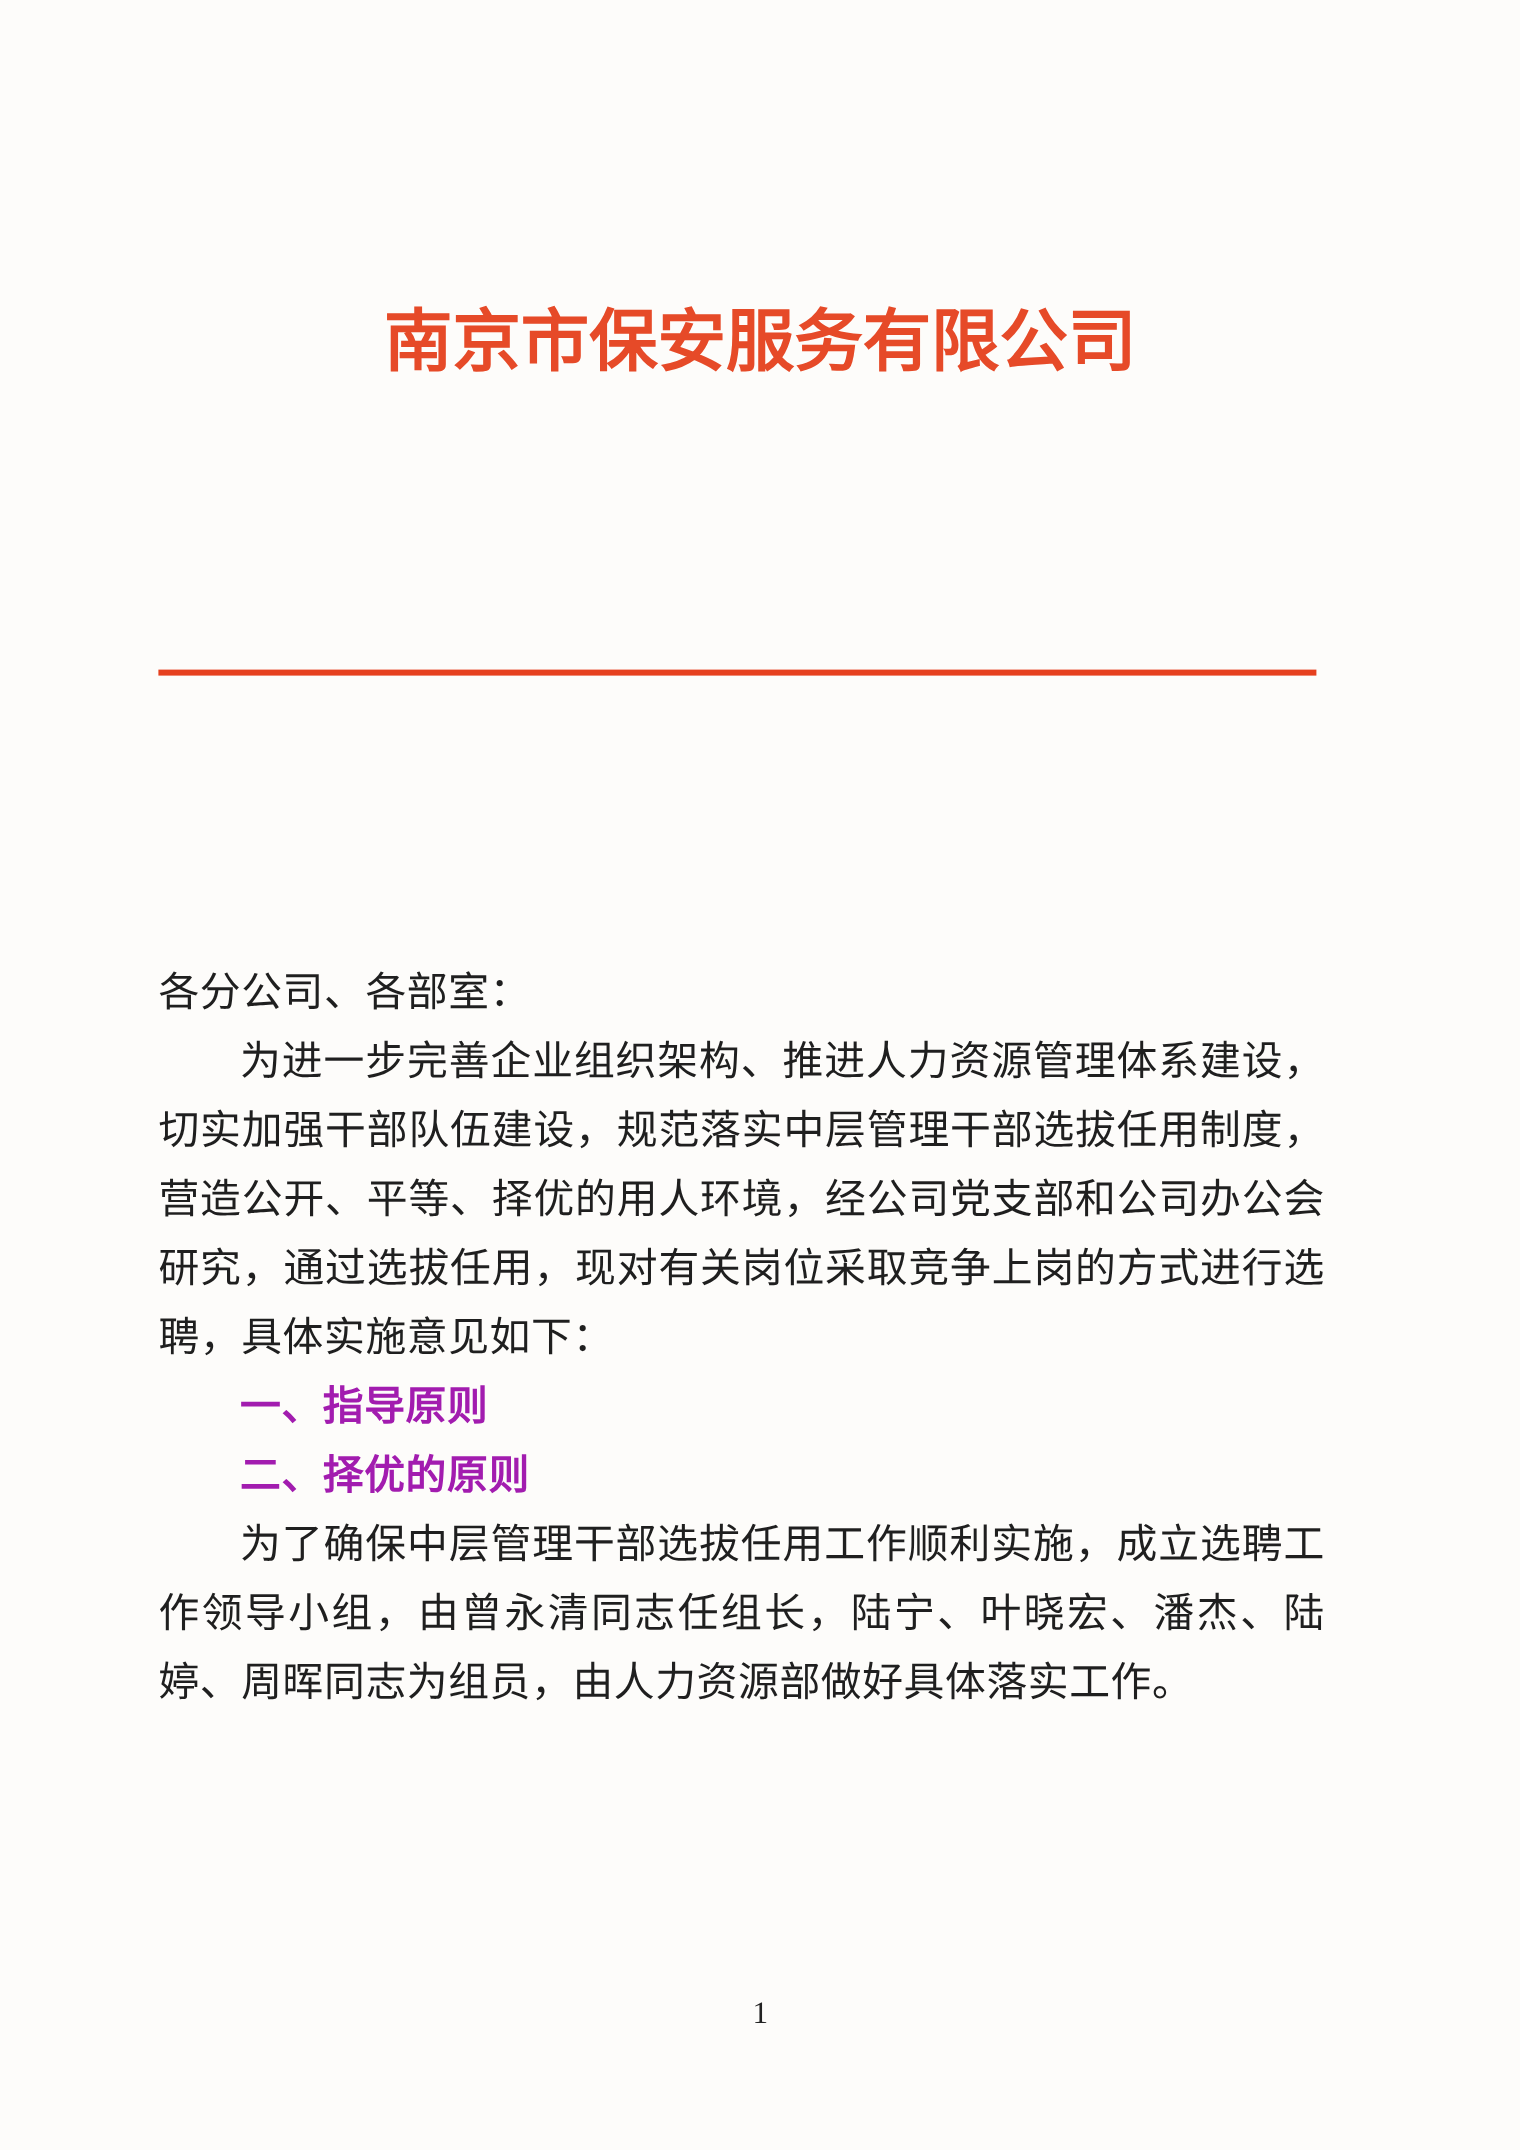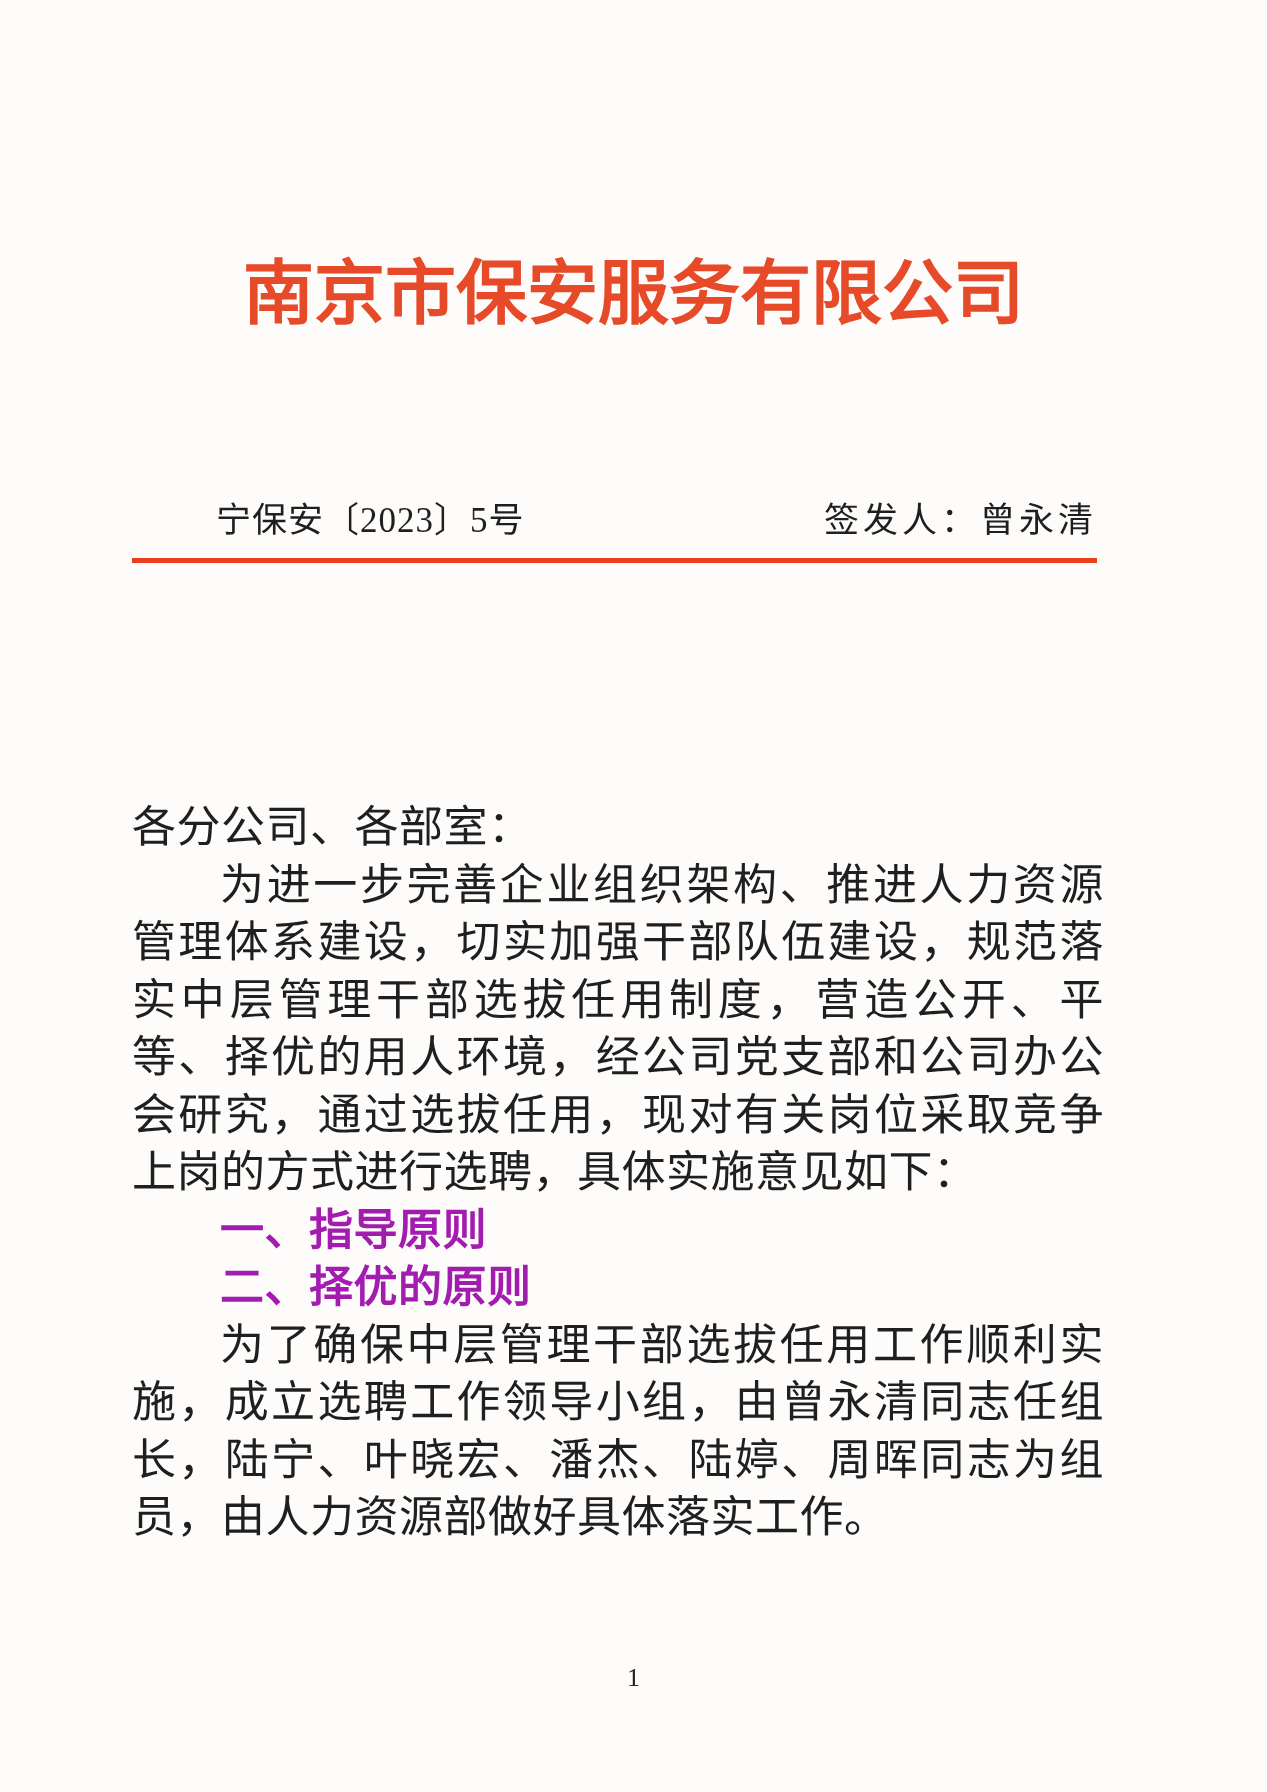--- a/index.html
+++ b/index.html
@@ -20,21 +20,21 @@
     margin:0 auto;
     background:#fdfcfa;
     overflow:hidden;
   }
   .letterhead{
     position:absolute;
     top:252px;
     left:0;
     width:100%;
     text-align:center;
-    font-size:71px;
+    font-size:57px;
     font-weight:bold;
     letter-spacing:0px;
     color:var(--accent-red);
     line-height:1.2;
     white-space:nowrap;
   }
   .docmeta{
     position:absolute;
     top:500px;
     left:132px;
@@ -70,21 +70,21 @@
     font-weight:bold;
     line-height:78px;
     color:#0d0d0d;
     letter-spacing:1px;
   }
   .bodytext{
     position:absolute;
     top:799px;
     left:132px;
     width:972px;
-    font-size:44px;
+    font-size:34px;
     line-height:57.5px;
     text-align:justify;
     letter-spacing:0.5px;
   }
   .bodytext p{margin:0;}
   .bodytext p.indent{text-indent:2em;}
   .bodytext p.heading{
     text-indent:2em;
     font-weight:bold;
     color:#a21caf;
@@ -99,24 +99,20 @@
     color:#222;
   }
 </style>
 </head>
 <body>
 
 <div class="page">
 
   <h1 class="letterhead">南京市保安服务有限公司</h1>
 
-  <div class="docmeta">
-    <span class="doc-number">宁保安〔2023〕5号</span>
-    <span class="signer">签发人：曾永清</span>
-  </div>
 
   <div class="redline"></div>
 
 
   <div class="bodytext">
     <p class="salutation">各分公司、各部室：</p>
     <div>
         <p class="indent">为进一步完善企业组织架构、推进人力资源管理体系建设，切实加强干部队伍建设，规范落实中层管理干部选拔任用制度，营造公开、平等、择优的用人环境，经公司党支部和公司办公会研究，通过选拔任用，现对有关岗位采取竞争上岗的方式进行选聘，具体实施意见如下：</p>
         <p class="heading">一、指导原则</p>
         <p class="heading">二、择优的原则</p>

